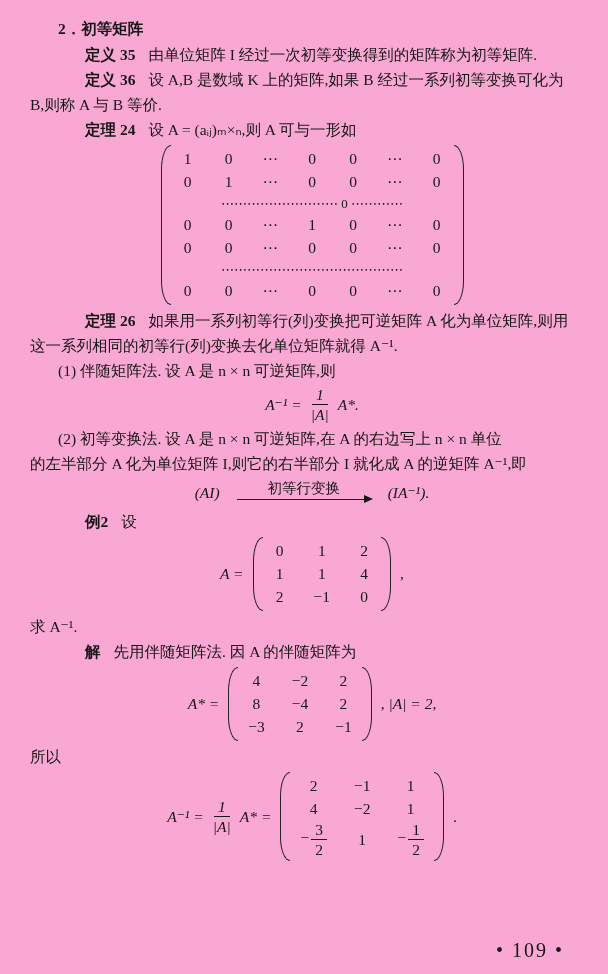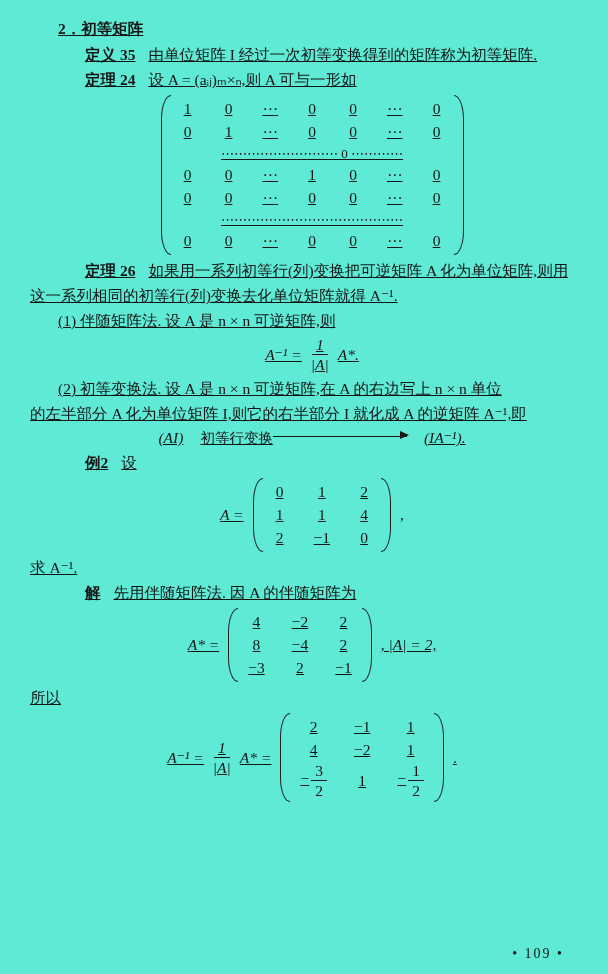--- a/index.html
+++ b/index.html
@@ -1,27 +1,26 @@
 <!DOCTYPE html>
 <html><head>
 <meta charset="utf-8">
 <style>
   html,body { margin:0; padding:0; background:#e8e8e4; }
   .page {
     position: relative;
     width: 608px; height: 974px;
     margin: 0 auto;
     box-sizing: border-box;
-    background: #5eead4;
+    background: #f9a8d4;
     color: #161616;
     font-family: "Liberation Serif", "DejaVu Sans", serif;
     font-size: 15.5px;
     padding: 16px 14px 0 30px;
     overflow: hidden;
-    text-decoration: underline;
   }
   .line { white-space: nowrap; line-height: 25px; margin: 0; }
   .indent { padding-left: 28px; }
   .heading { font-weight: 700; padding-left: 28px; line-height: 26px; margin: 0; white-space: nowrap; }
   .lbl { font-weight: 700; margin-right: 13px; margin-left: 27px; }
   .mi { font-style: italic; }
 
   .display { display: flex; justify-content: center; align-items: center; gap: 9px; margin: 3px 0; }
 
   .matrix { display: inline-flex; align-items: stretch; }
@@ -34,37 +33,39 @@
   .std .mat-grid { column-gap: 27px; row-gap: 1px; }
   .small-mat .mat-grid { column-gap: 27px; row-gap: 1px; }
   .mat-cell { min-width: 14px; text-align: center; line-height: 22px; }
   .mat-dots { grid-column: 1 / -1; font-size: 13px; line-height: 19px; white-space: nowrap; }
   .neg { margin-right: 2px; }
 
   .frac { display: inline-flex; flex-direction: column; align-items: center; line-height: 17px; vertical-align: middle; }
   .frac .num { border-bottom: 1.4px solid #161616; padding: 0 4px 1px; }
   .frac .den { padding-top: 1px; }
 
-  .arrow-wrap { display: inline-flex; align-items: center; margin: 0 8px; }
+  .arrow-wrap { display: inline-flex; flex-direction: column; align-items: center; margin: 0 8px; }
   .arrow-label { font-size: 14.5px; line-height: 18px; }
   .arrow-line { position: relative; width: 134px; height: 0; border-bottom: 1.5px solid #161616; margin: 2px 0 6px; }
   .arrow-line::after { content:""; position:absolute; right:-2px; top:-4.5px; width:0; height:0;
                        border-left:9px solid #161616; border-top:4.5px solid transparent; border-bottom:4.5px solid transparent; }
 
-  .pageno { position: absolute; right: 44px; bottom: 12px; font-size: 14px; letter-spacing: 2px; }
+  .pageno { position: absolute; right: 44px; bottom: 12px; font-size: 20px; letter-spacing: 2px; }
 </style>
 </head>
 <body>
 
 <div class="page">
 
   <p class="heading">2．初等矩阵</p>
 
   <p class="line indent"><span class="lbl">定义 35</span><span>由单位矩阵 I 经过一次初等变换得到的矩阵称为初等矩阵.</span></p>
 
+  <p class="line indent"><span class="lbl">定义 36</span><span>设 A,B 是数域 K 上的矩阵,如果 B 经过一系列初等变换可化为</span></p>
+  <p class="line">B,则称 A 与 B 等价.</p>
 
   <p class="line indent"><span class="lbl">定理 24</span><span>设 A = (aᵢⱼ)ₘ×ₙ,则 A 可与一形如</span></p>
 
   <div class="display">
     <span class="matrix std">
       <span class="paren l"></span>
       <span class="mat-grid" style="grid-template-columns: repeat(7, auto);">
           <span class="mat-cell">1</span>
           <span class="mat-cell">0</span>
           <span class="mat-cell">⋯</span>

